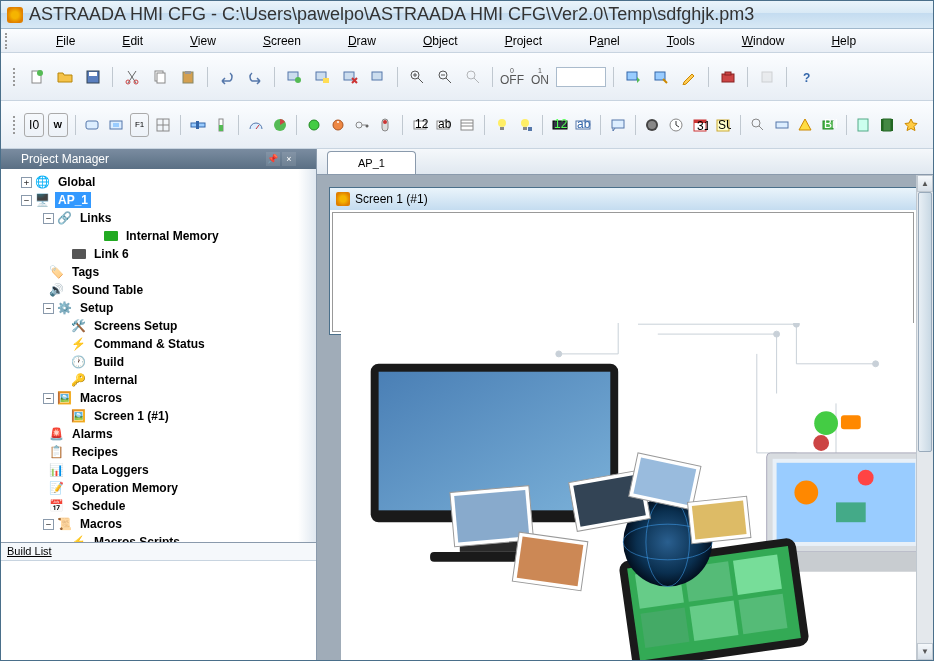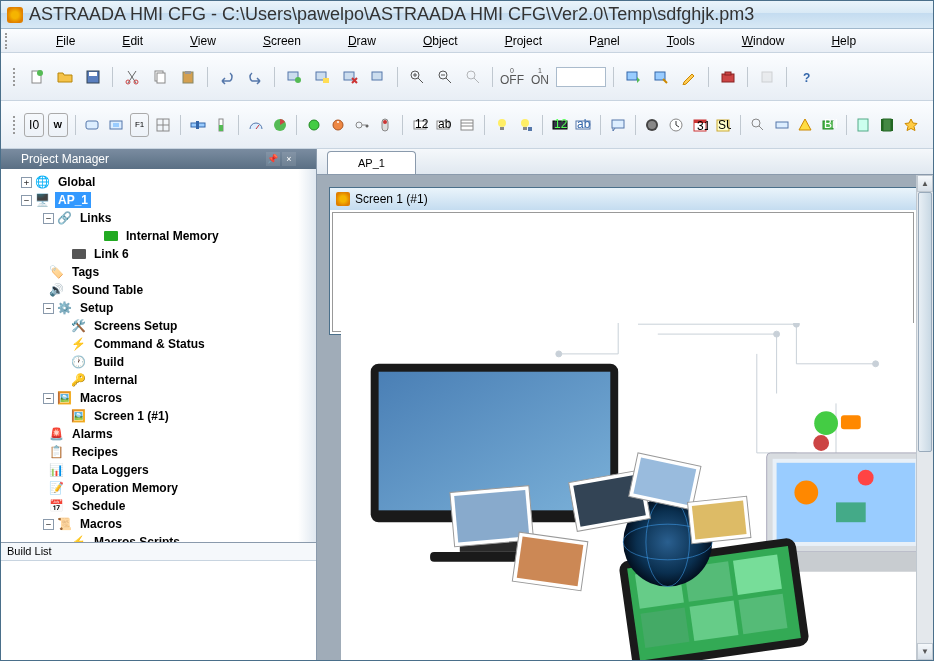--- a/index.html
+++ b/index.html
@@ -24,21 +24,21 @@
 .panel-header .controls{margin-left:auto;display:flex;gap:2px;}
 .panel-header .ctrl{width:14px;height:14px;background:rgba(255,255,255,0.1);display:flex;align-items:center;justify-content:center;font-size:9px;cursor:default;}
 .tree{flex:1;overflow:auto;padding:4px 0;background:#fff;position:relative;}
 .tree::after{content:"";position:absolute;right:0;top:0;bottom:0;width:18px;background:linear-gradient(to left,#e0e8f0,transparent);}
 .tree-node{display:flex;align-items:center;height:18px;white-space:nowrap;}
 .tree-toggle{width:11px;height:11px;border:1px solid #8a9aac;background:#fff;display:inline-flex;align-items:center;justify-content:center;font-size:9px;line-height:1;margin-right:3px;cursor:default;color:#333;font-family:monospace;}
 .tree-icon{width:16px;height:16px;margin-right:4px;display:inline-flex;align-items:center;justify-content:center;}
 .tree-label{padding:1px 3px;font-weight:bold;}
 .tree-label.selected{background:#3399ff;color:#fff;}
 .build-list{height:118px;border-top:1px solid #8a9aac;}
-.build-header{height:18px;border-bottom:1px solid #c8d4e0;padding:2px 6px;background:#f5f8fb;font-size:11px;}
+.build-header{height:18px;border-bottom:1px solid #c8d4e0;padding:2px 6px;background:#f5f8fb;font-size:11px;text-decoration:underline;}
 .main{flex:1;display:flex;flex-direction:column;background:#8a9aac;overflow:hidden;}
 .tabs{height:26px;background:linear-gradient(to bottom,#f5f8fb,#e0e8f0);display:flex;align-items:flex-end;padding-left:10px;border-bottom:1px solid #8a9aac;}
 .tab{padding:5px 30px;background:#fff;border:1px solid #8a9aac;border-bottom:none;border-radius:4px 4px 0 0;font-size:11px;}
 .workspace{flex:1;background:#a0acb8;position:relative;padding:12px;overflow:hidden;}
 .screen-window{position:absolute;left:12px;top:12px;width:588px;background:#fff;border:1px solid #4a6f8a;}
 .screen-title{height:22px;background:linear-gradient(to bottom,#eaf4fb,#c4dcf0);display:flex;align-items:center;padding:0 6px;font-size:11px;}
 .screen-title .icon{width:14px;height:14px;margin-right:5px;background:radial-gradient(circle,#f5b400 30%,#e08000 70%);border-radius:2px;}
 .canvas{height:120px;background-color:#fff;background-image:radial-gradient(circle,#000 0.5px,transparent 0.5px);background-size:6px 6px;border:1px solid #999;margin:2px;}
 .promo{position:absolute;left:24px;top:148px;right:-2px;bottom:-2px;background:#fff;border-top-left-radius:8px;overflow:hidden;}
 .promo svg{width:100%;height:100%;}

